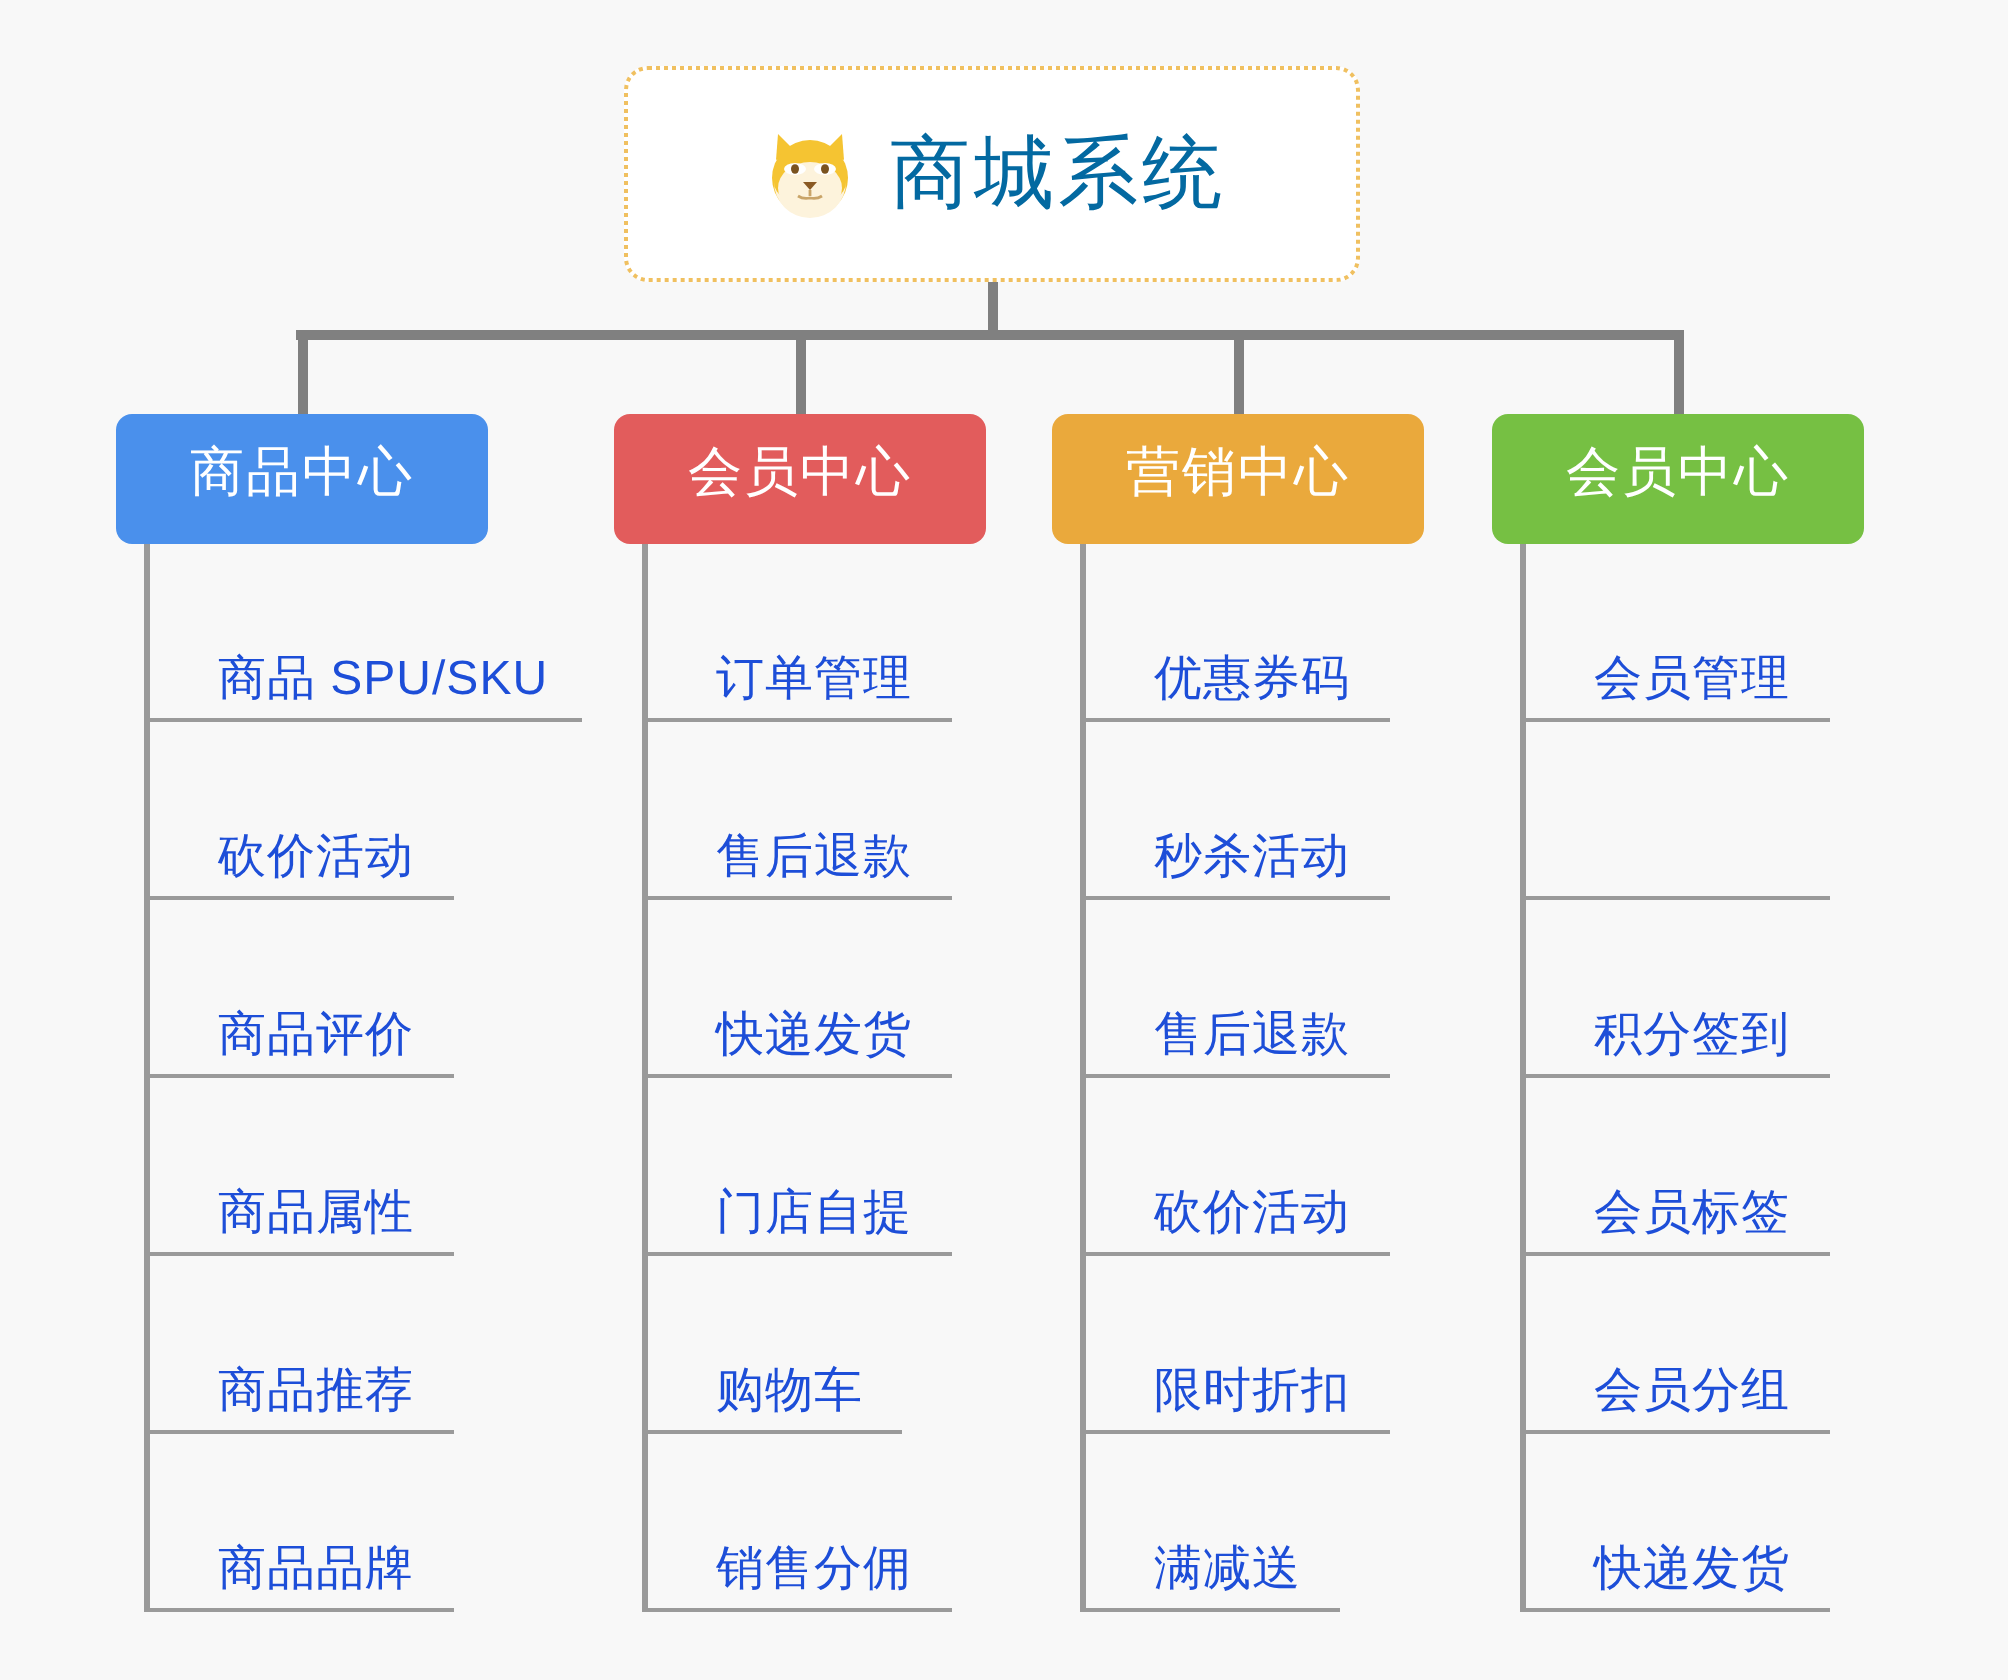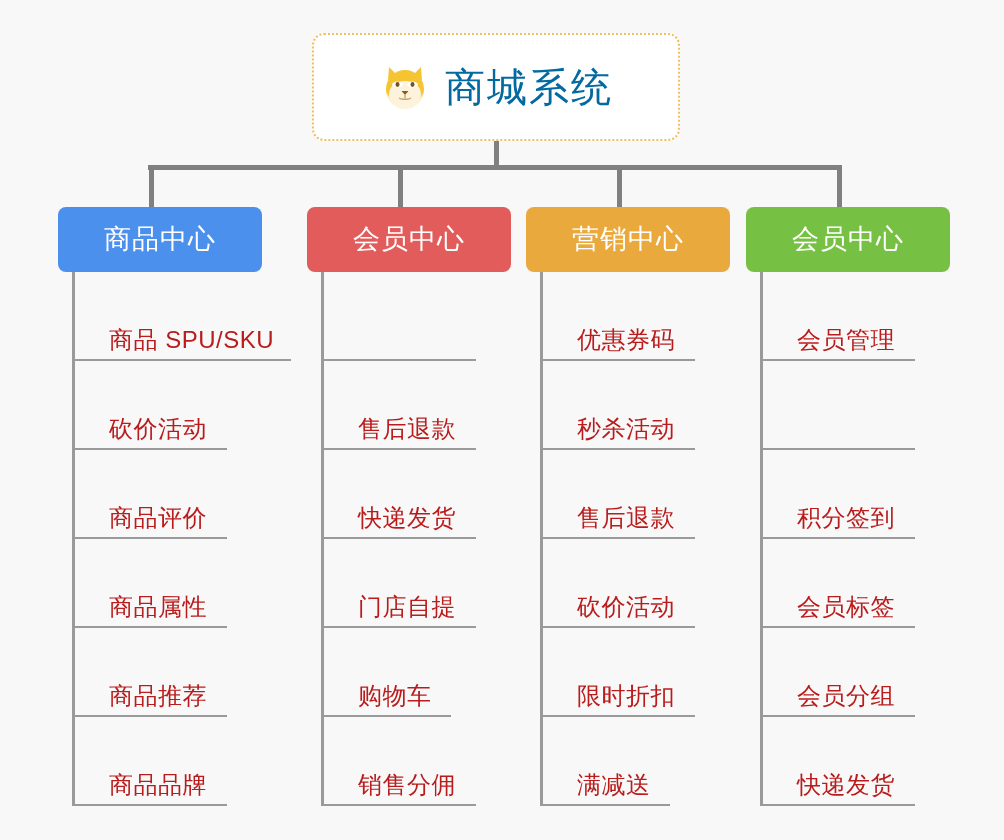--- a/index.html
+++ b/index.html
@@ -72,27 +72,28 @@
     height: 44px;
   }
 
   
   .column {
     position: absolute;
     top: 207px;
     width: 186px;
   }
   .cat-box {
-    width: 204px;
+    width: 186px;
     height: 65px;
     border-radius: 8px;
     display: flex;
     align-items: center;
     justify-content: center;
     box-sizing: border-box;
+    font-family: Liberation Mono, monospace;
   }
   .cat-label {
     font-size: 27px;
     color: #ffffff;
     letter-spacing: 1px;
     line-height: 1;
     white-space: nowrap;
   }
 
   
@@ -112,21 +113,21 @@
   }
   .leaf-underline {
     position: absolute;
     left: 0;
     bottom: 0;
     height: 2px;
     background: #9a9a9a;
   }
   .leaf-label {
     font-size: 24px;
-    color: #b91c1c;
+    color: #1d4ed8;
     line-height: 1.15;
     white-space: nowrap;
     position: relative;
     padding-bottom: 7px;
     letter-spacing: 0.5px;
   }
 </style>
 </head>
 <body style="background: rgb(248, 248, 248);">
 
@@ -191,20 +192,21 @@
           </div>
         </div>
       </div>
       <div class="column" style="left: 307px;">
         <div class="cat-box" style="background: rgb(226, 92, 92);">
           <div class="cat-label">会员中心</div>
         </div>
         <div class="leaf-list">
           <div class="leaf-item">
             <div class="leaf-underline" style="width: 152px;"></div>
+            <div class="leaf-label">订单管理</div>
           </div>
           <div class="leaf-item">
             <div class="leaf-underline" style="width: 152px;"></div>
             <div class="leaf-label">售后退款</div>
           </div>
           <div class="leaf-item">
             <div class="leaf-underline" style="width: 152px;"></div>
             <div class="leaf-label">快递发货</div>
           </div>
           <div class="leaf-item">

